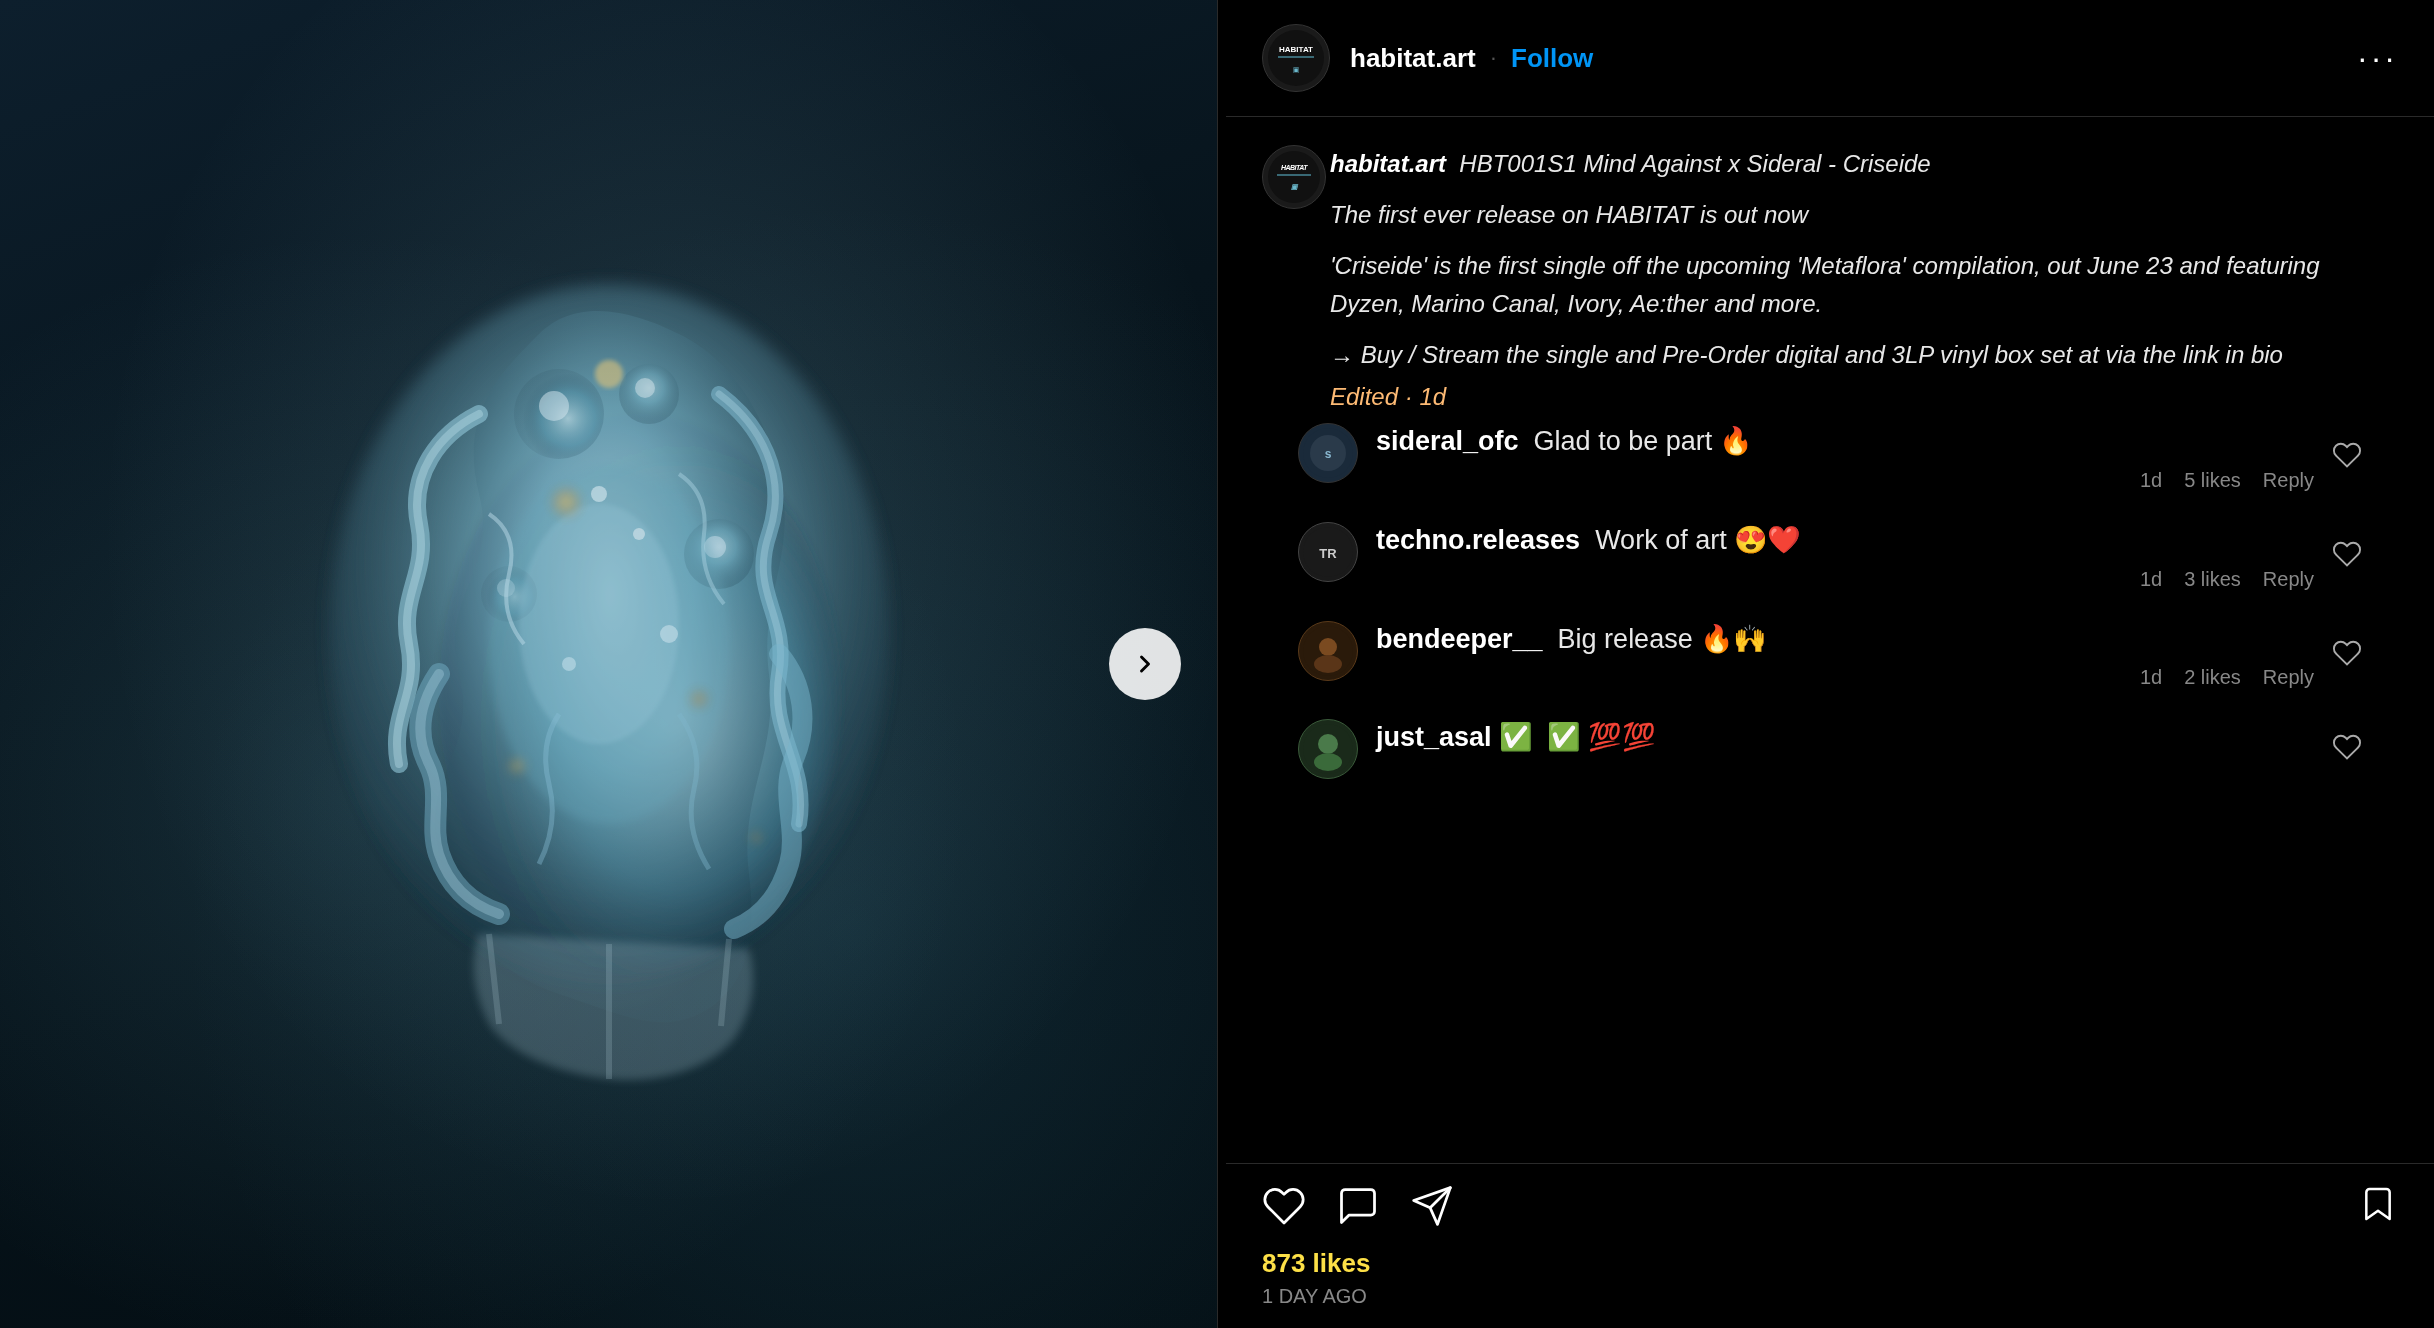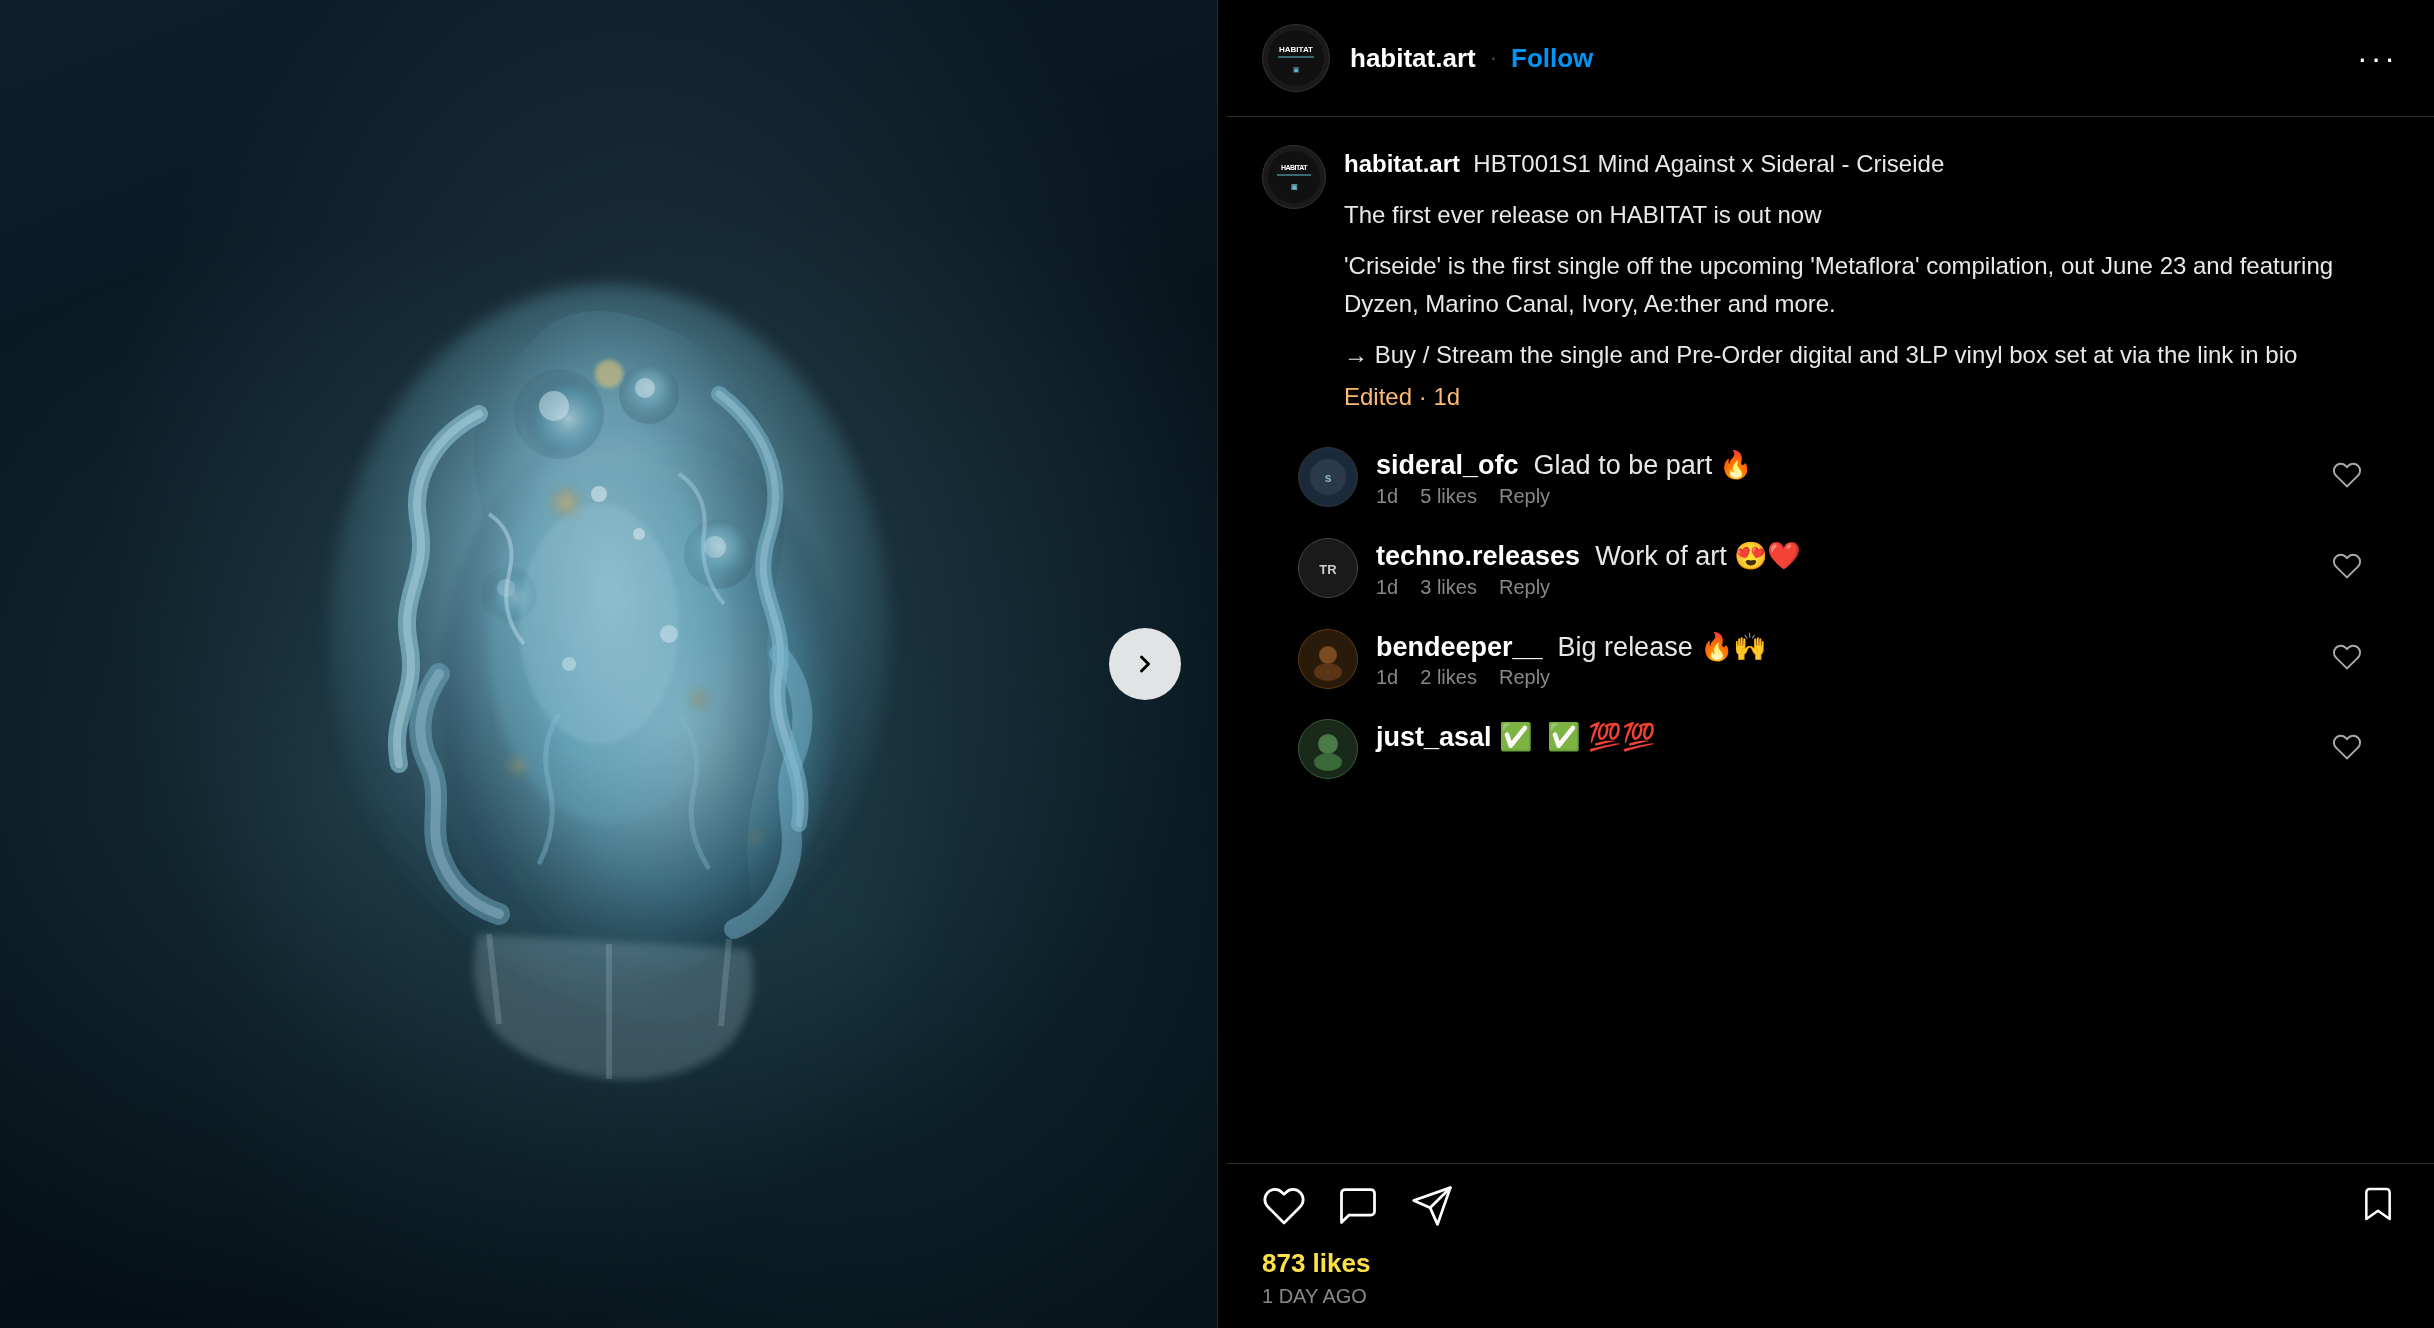--- a/index.html
+++ b/index.html
@@ -124,22 +124,23 @@
     .caption-area {
       flex: 1;
       overflow-y: auto;
       padding: 28px 36px 0 36px;
     }
     .caption-area::-webkit-scrollbar { width: 6px; }
     .caption-area::-webkit-scrollbar-thumb { background: #333; border-radius: 3px; }
 
     .caption-row {
       display: flex;
-      gap: 18px;
-      margin-bottom: 36px;
+      gap: 4px;
+      margin-bottom: 12px;
+      font-style: italic;
     }
     .caption-avatar {
       width: 64px;
       height: 64px;
       border-radius: 50%;
       background: #1a1a1a;
       display: flex;
       align-items: center;
       justify-content: center;
       flex-shrink: 0;
@@ -200,23 +201,24 @@
       color: #e8e8e8;
       line-height: 1.4;
     }
     .comment-text strong {
       color: #fff;
       font-weight: 700;
     }
     .comment-actions {
       display: flex;
       gap: 22px;
-      margin-top: 0;
+      margin-top: 8px;
       font-size: 20px;
       color: #888;
+      justify-content: flex-end;
     }
     .comment-like-btn {
       margin-left: auto;
       flex-shrink: 0;
       align-self: center;
     }
     .heart-icon {
       width: 30px;
       height: 30px;
       cursor: pointer;

